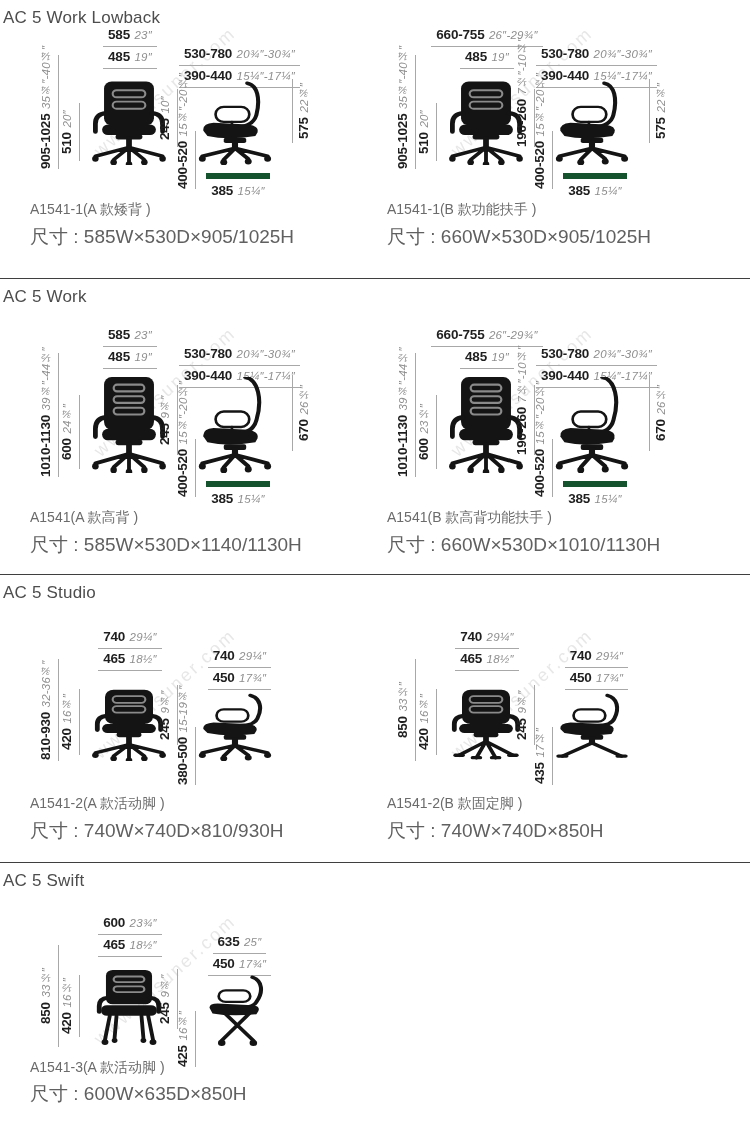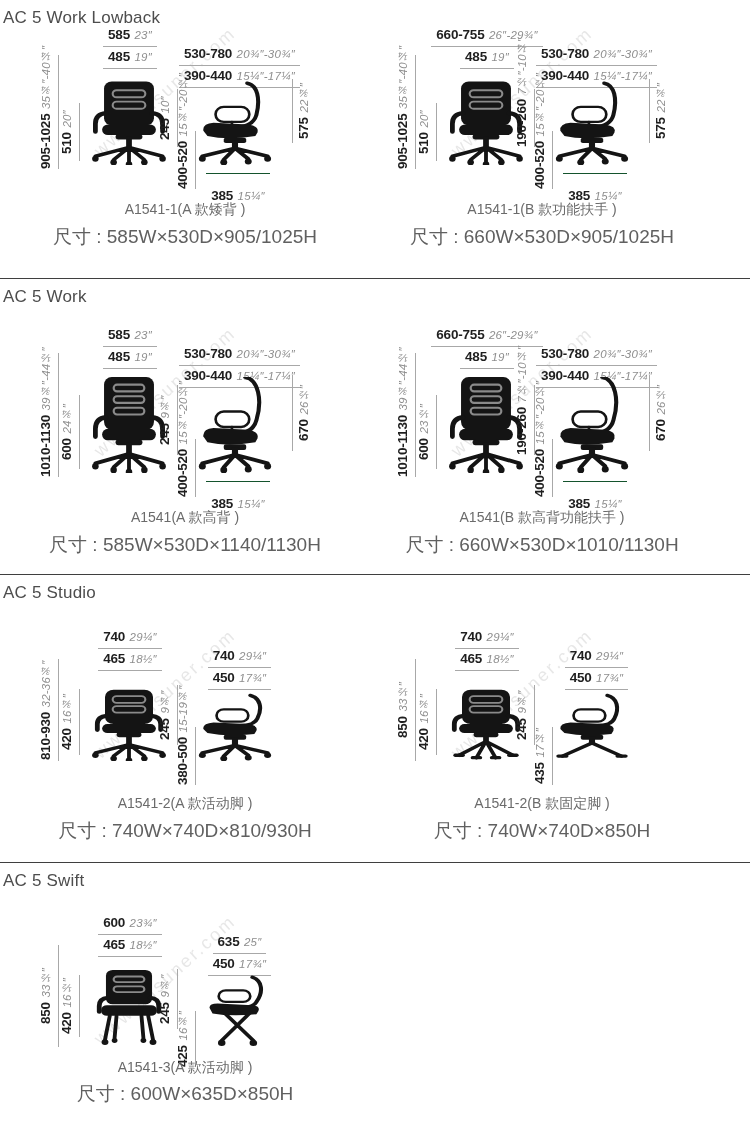--- a/index.html
+++ b/index.html
@@ -41,21 +41,21 @@
     pointer-events:none;
   }
 
   .ftop{position:absolute; left:12px; top:0; width:166px; text-align:center;}
   .stop{position:absolute; left:112px; top:12px; width:185px; text-align:center;margin-top:7px;}
   .hrow{height:20px; margin-bottom:2px; line-height:18px;}
   .hdim{
     display:inline-block; border-bottom:1px solid #a8a8a8;
     padding:0 5px 2px; white-space:nowrap;
   }
-  .hdim.over{border-bottom:none; border-top:1px solid #14532d; padding:12px 5px 0;}
+  .hdim.over{border-bottom:none; border-top:6px solid #14532d; padding:2px 5px 0;}
   .mm{font-size:13.5px; font-weight:bold; color:#1f1f1f; letter-spacing:-0.2px;}
   .inch{font-size:11.5px; font-style:italic; color:#8e8e8e; letter-spacing:0.2px;}
 
   .vdim{
     position:absolute; width:19px;
     writing-mode:vertical-rl; transform:rotate(180deg);
     text-align:center; white-space:nowrap; line-height:17px;
     border-left:1px solid #a8a8a8; padding-left:2px;
   }
   .vol{left:2px;  top:var(--vol-t); height:var(--vol-h);}
@@ -64,21 +64,21 @@
   .vm2{left:139px; top:var(--vm2-t); height:var(--vm2-h);}
   .vr{left:257px; top:var(--vr-t); height:var(--vr-h);
       border-left:none; border-right:1px solid #a8a8a8; padding-left:0; padding-right:2px;}
 
   .chair{position:absolute; top:52px; height:var(--ch);}
   .chair-front{left:46px; width:96px;}
   .chair-side{left:150px; width:102px;}
 
   .b385{position:absolute; left:147px; top:var(--b385-t); width:112px; text-align:center;}
 
-  .cap{position:absolute; left:-5px; width:310px; text-align:center;}
+  .cap{position:absolute; left:-5px; width:310px; }
   .cap1{top:var(--cap1-t); font-size:14px; color:#6b6b6b;}
   .cap2{top:var(--cap2-t); font-size:19px; color:#606060;}
 
   
   .art{fill:#141414; stroke:none;}
   .slot{fill:none; stroke:#8a8a8a; stroke-width:2.2;}
   .arm{fill:none; stroke:#141414; stroke-width:5; stroke-linecap:round;}
   .leg{fill:none; stroke:#141414; stroke-width:4; stroke-linecap:round;}
   .spine{fill:none; stroke:#141414; stroke-width:4; stroke-linecap:round;}
   .loop{fill:none; stroke:#141414; stroke-width:2.6; stroke-linecap:round;}

